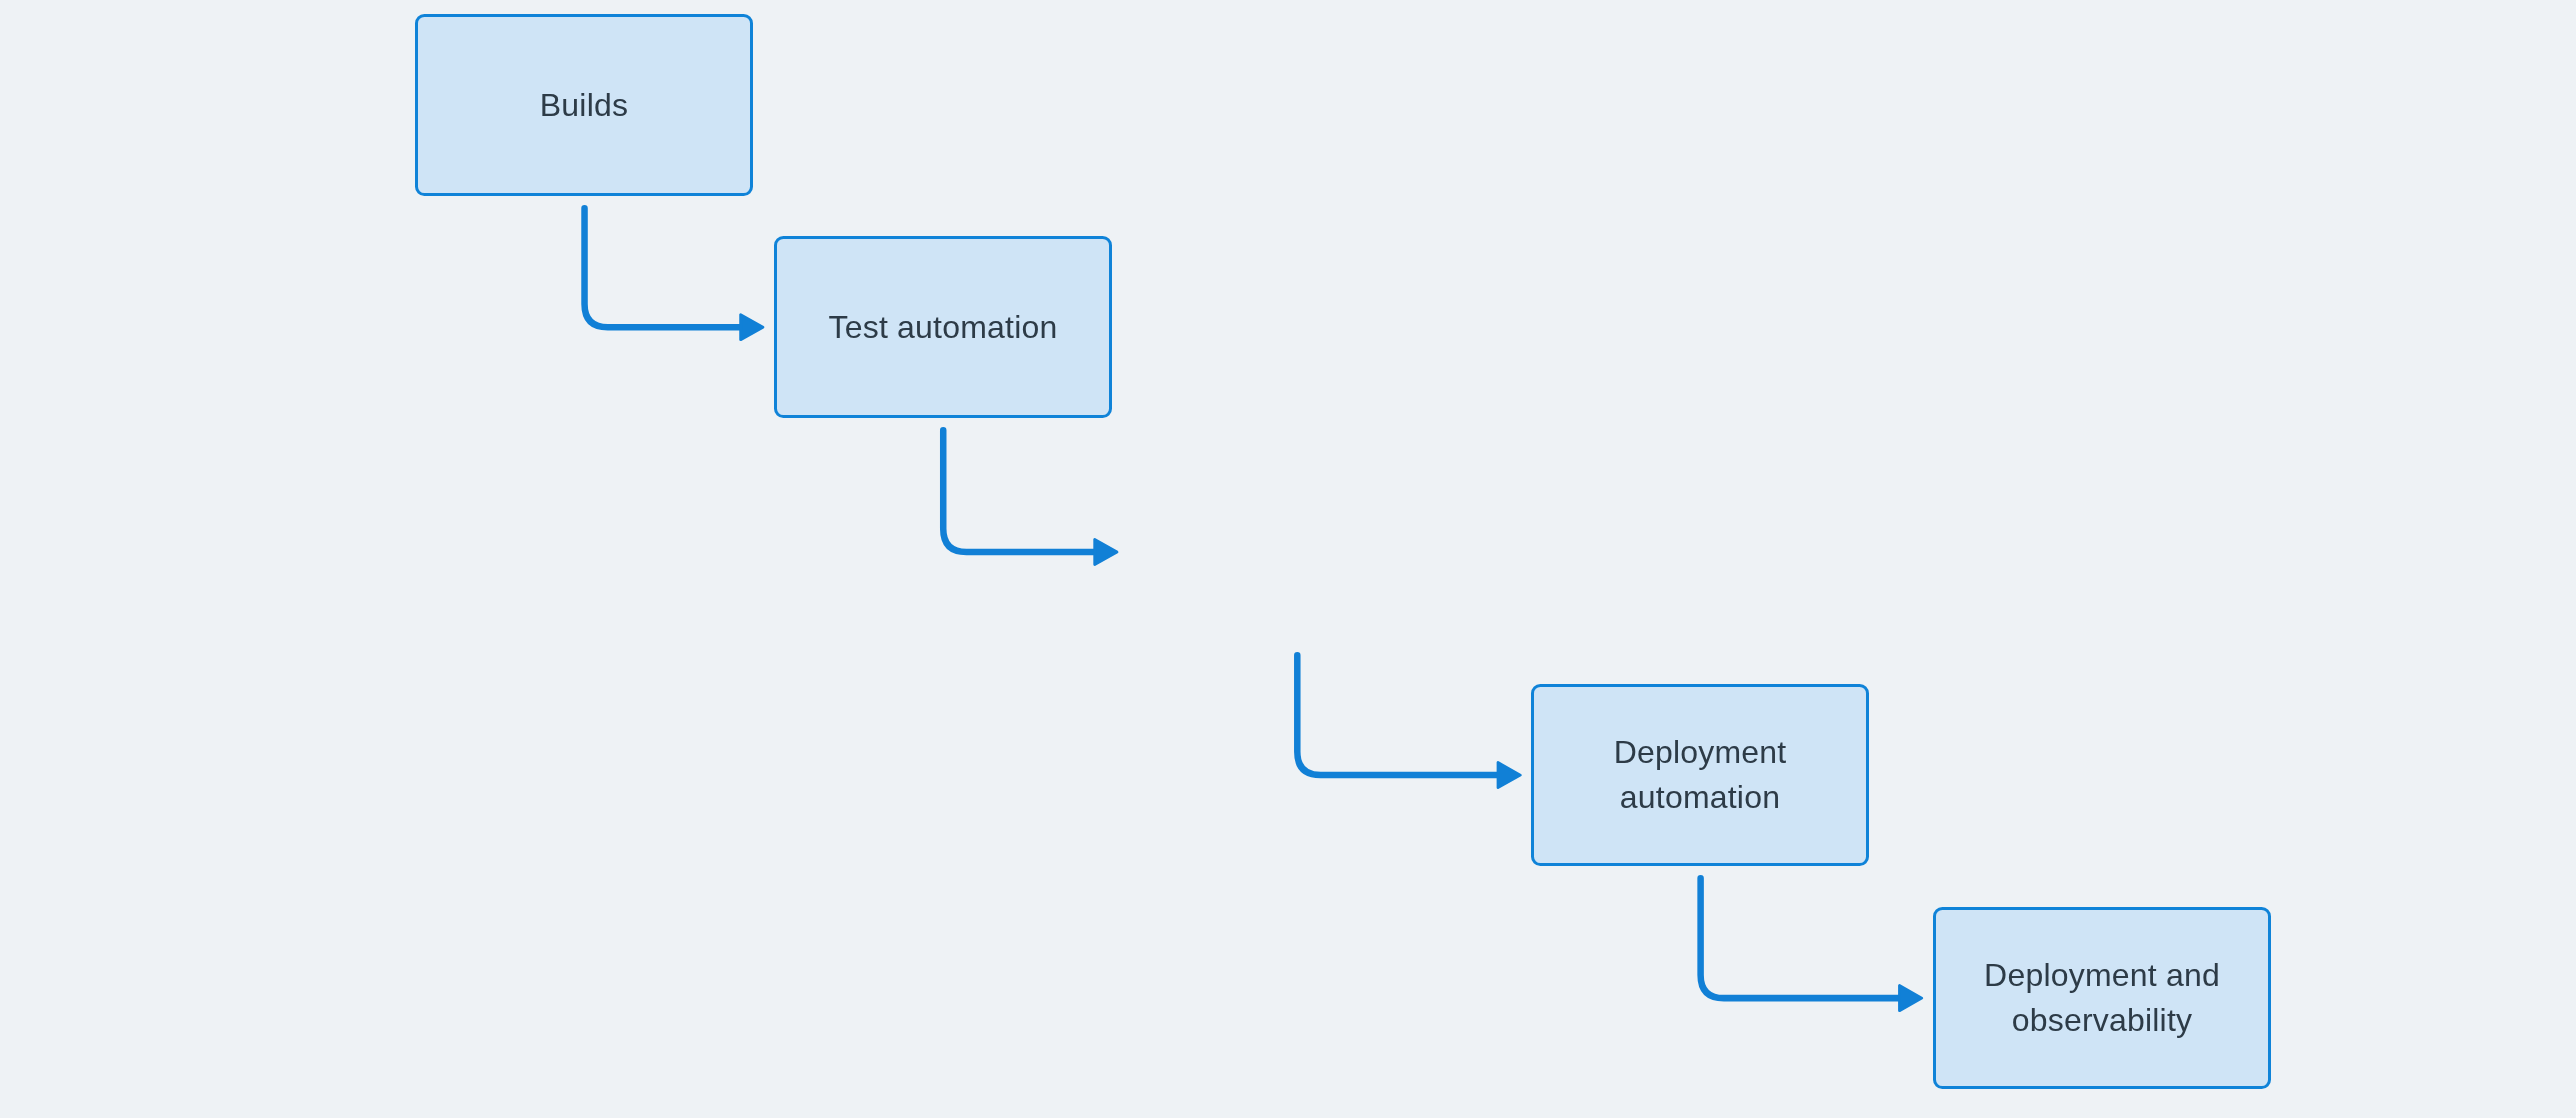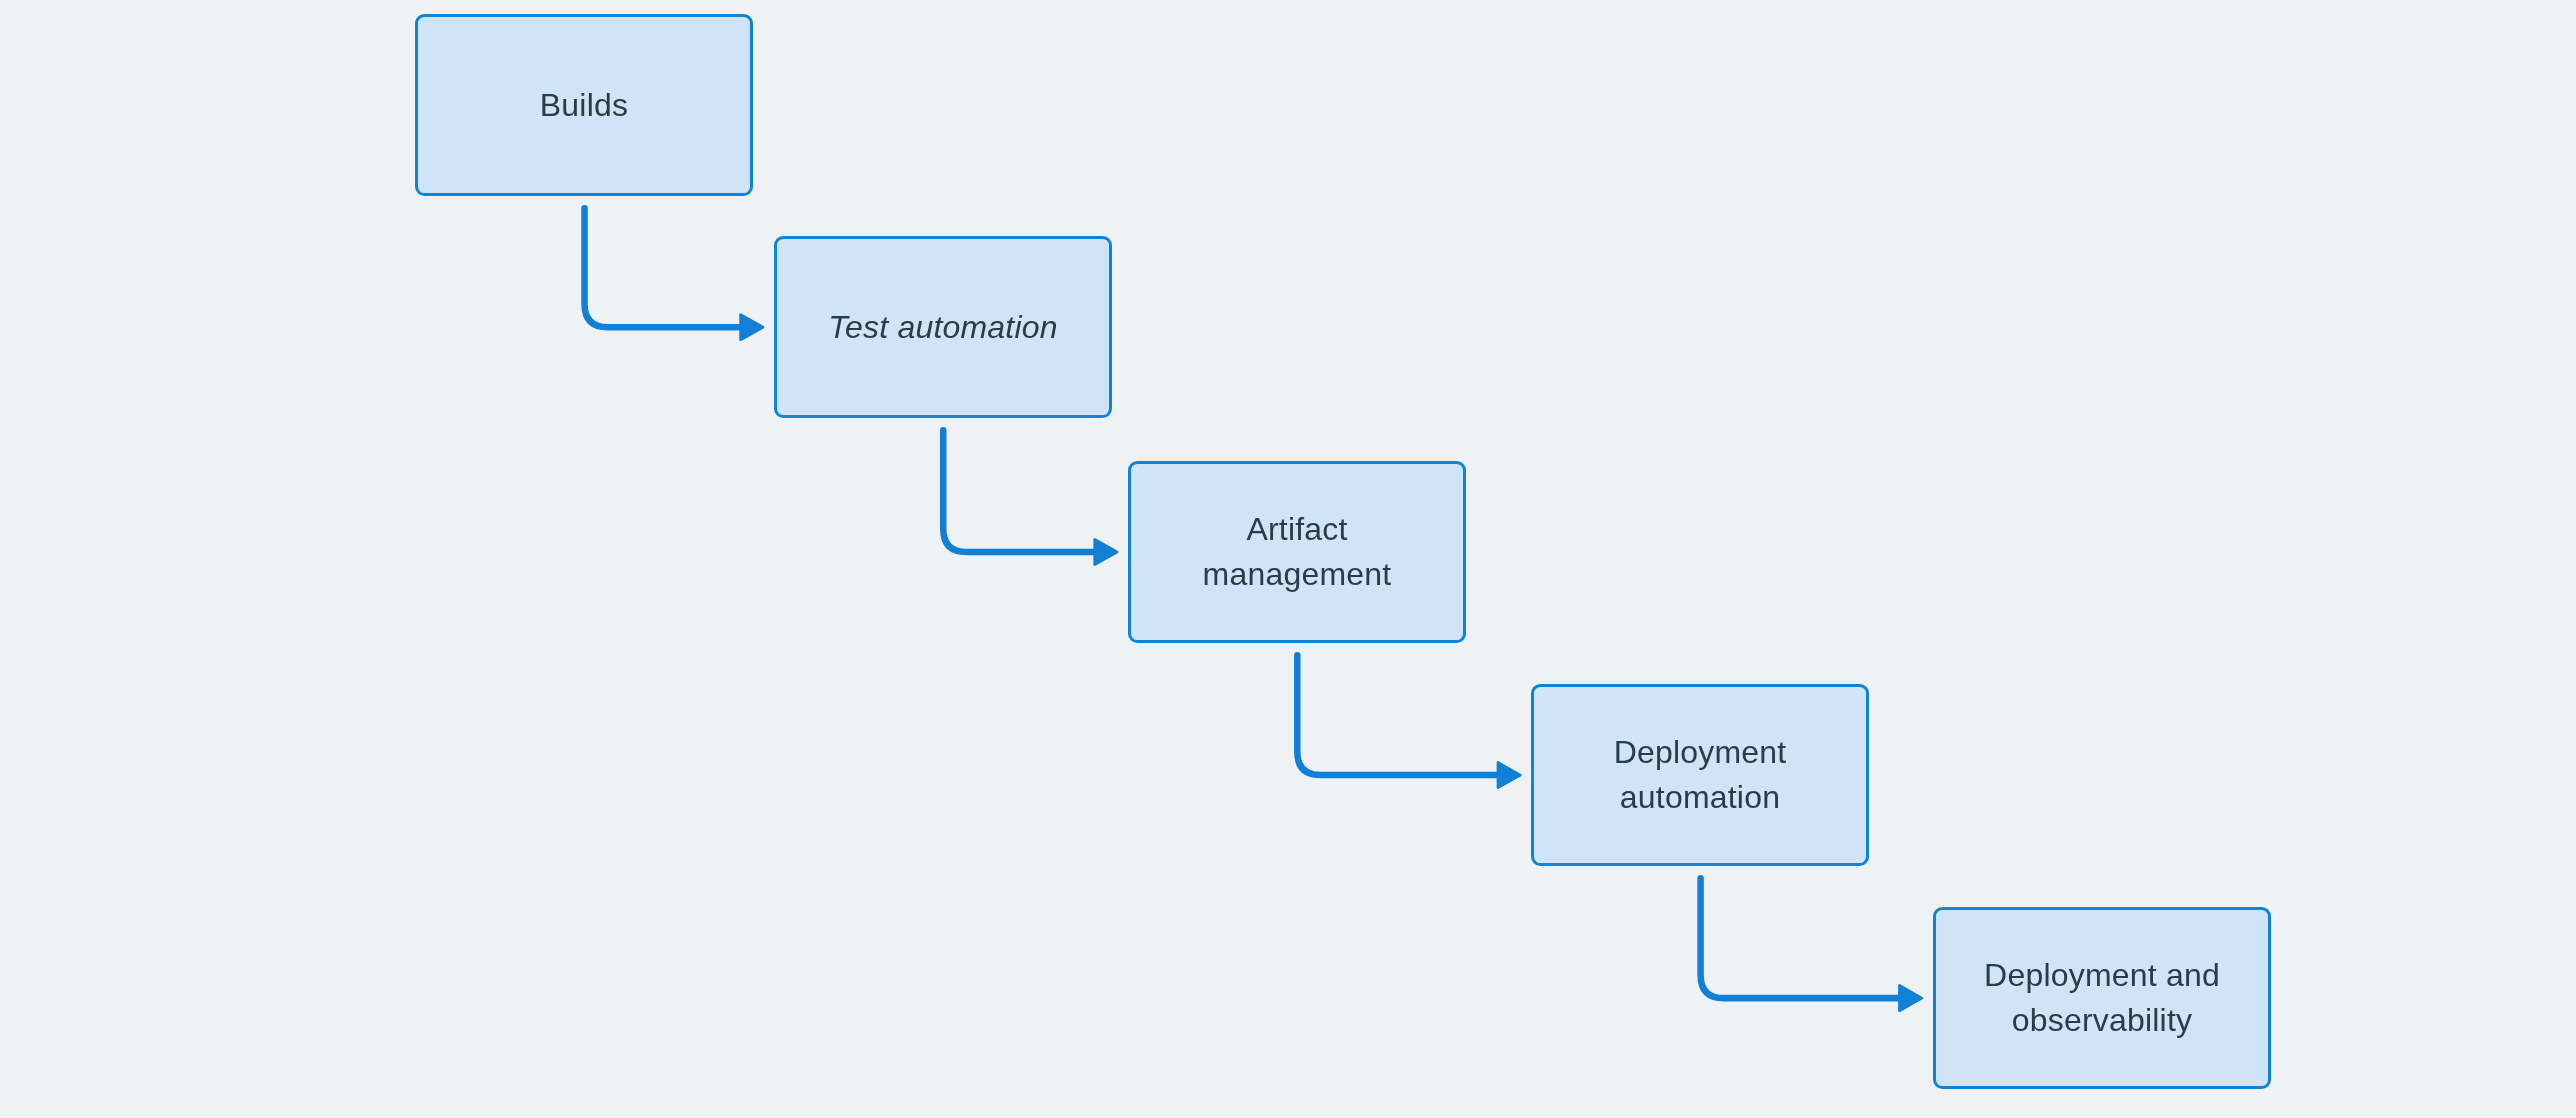--- a/index.html
+++ b/index.html
@@ -53,21 +53,21 @@
   }
   .node .label {
     font-size: 32px;
     line-height: 45px;
     color: var(--text, #2d3b47);
     white-space: pre-line;
     letter-spacing: 0.2px;
   }
   
   .node-1 { left: 415px;  top: 14px;  }
-  .node-2 { left: 774px;  top: 236px; font-style: italic; }
+  .node-2 { left: 774px;  top: 236px; }
   .node-3 { left: 1128px; top: 461px; }
   .node-4 { left: 1531px; top: 684px; }
   .node-5 { left: 1933px; top: 907px; }
 </style>
 </head>
 <body>
 
 <div class="canvas">
 
   <svg class="connectors" viewBox="0 0 2772 1204" xmlns="http://www.w3.org/2000/svg">
@@ -90,24 +90,20 @@
   </svg>
 
   <div class="node node-1">
     <span class="label">Builds</span>
   </div>
 
   <div class="node node-2">
     <span class="label">Test automation</span>
   </div>
 
-  <div class="node node-3">
-    <span class="label">Artifact
-management</span>
-  </div>
 
   <div class="node node-4">
     <span class="label">Deployment
 automation</span>
   </div>
 
   <div class="node node-5">
     <span class="label">Deployment and
 observability</span>
   </div>

